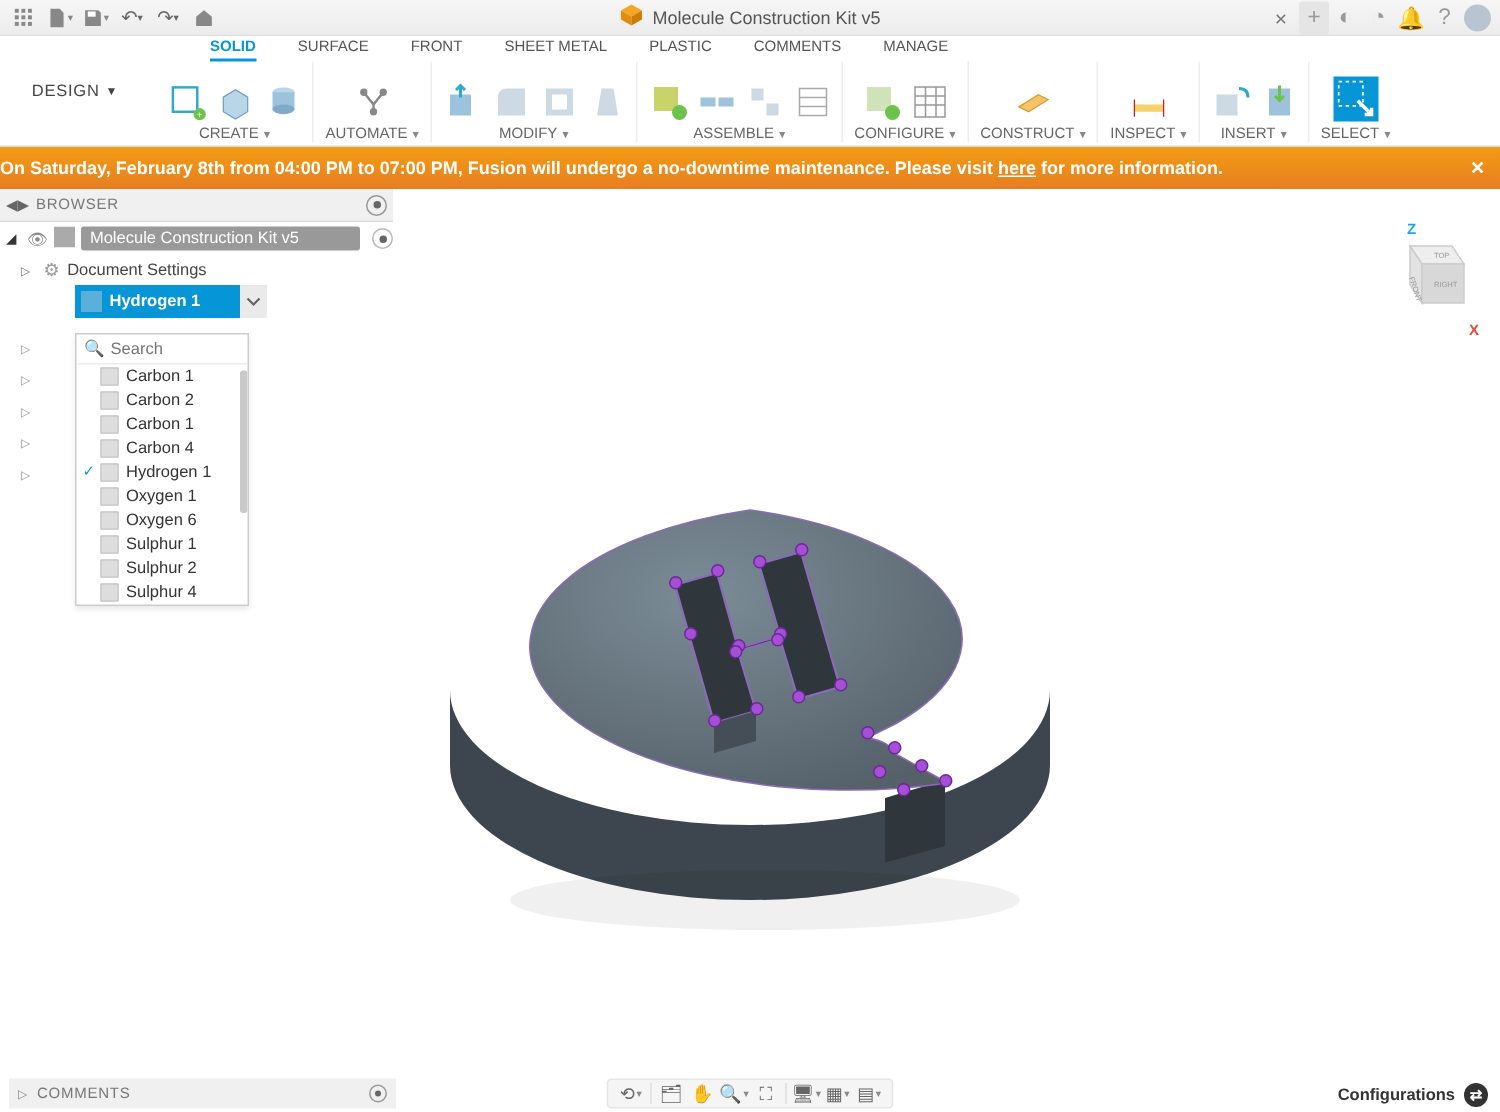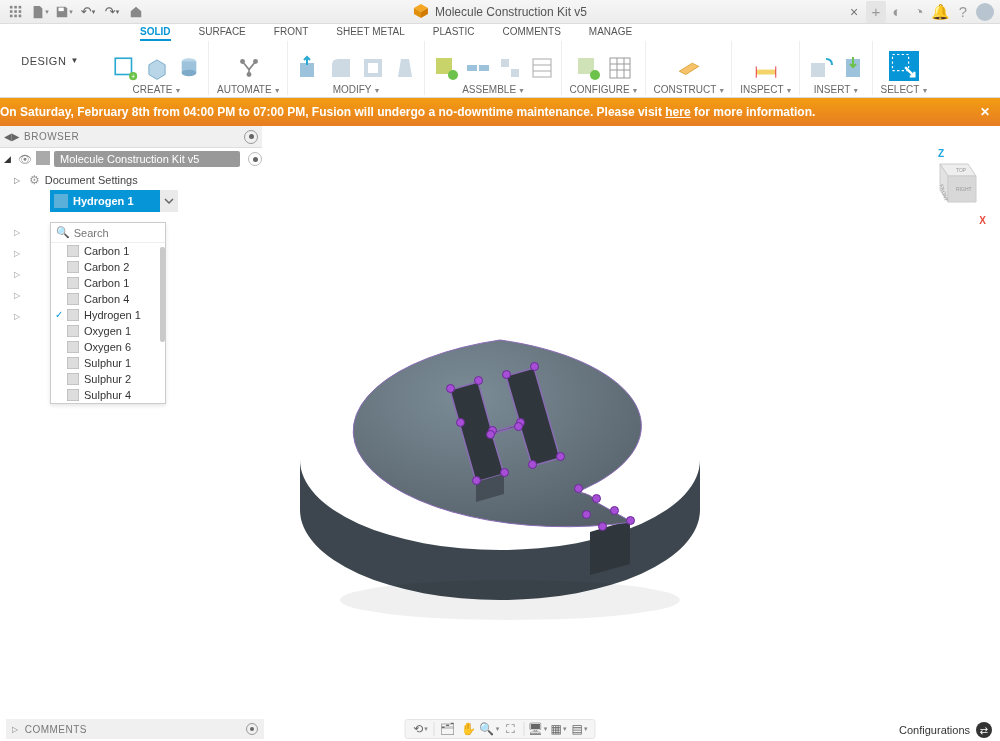--- a/index.html
+++ b/index.html
@@ -84,21 +84,21 @@
 .commentsbar{position:absolute; left:6px; bottom:2px; width:258px; height:20px; background:#f0f0f0; display:flex; align-items:center; padding:0 6px; font-size:10px; color:#777; letter-spacing:0.5px;}
 .commentsbar .toggle{font-size:8px; margin-right:6px; color:#888;}
 .commentsbar .dot{margin-left:auto;width:12px;height:12px;border:1px solid #999;border-radius:50%;}
 .commentsbar .dot::after{content:"";display:block;width:4px;height:4px;background:#666;border-radius:50%;margin:3px auto;}
 
 .navbar{position:absolute; left:50%; bottom:2px; transform:translateX(-50%); height:20px; display:flex; align-items:center; gap:3px; background:#f5f5f5; padding:2px 6px; border:1px solid #e5e5e5; border-radius:3px;}
 .navbar .nb{ width:18px; height:16px; display:flex; align-items:center; justify-content:center; color:#666; font-size:12px;}
 .navbar .nb.caret::after{content:"\25BE"; font-size:7px; color:#888; margin-left:1px;}
 .navbar .sep{width:1px; height:14px; background:#ddd; margin:0 1px;}
 
-.configbar{position:absolute; right:8px; bottom:3px; display:flex; align-items:center; gap:6px; font-size:11px; font-weight:normal; color:#333;}
+.configbar{position:absolute; right:8px; bottom:3px; display:flex; align-items:center; gap:6px; font-size:11px; font-weight:bold; color:#333;}
 .configbar .c{width:16px;height:16px;border-radius:50%; background:#333;color:#fff;display:flex;align-items:center;justify-content:center; font-size:10px;}
 
 
 .model { position:absolute; left:260px; top:280px; width:480px; height:360px; }
 .selpt{ width:9px; height:9px; border-radius:50%; background:#a64ed6; border:1px solid #6b2a97; position:absolute;}
 
 
 .mute{fill:#888;}
 </style>
 </head>

